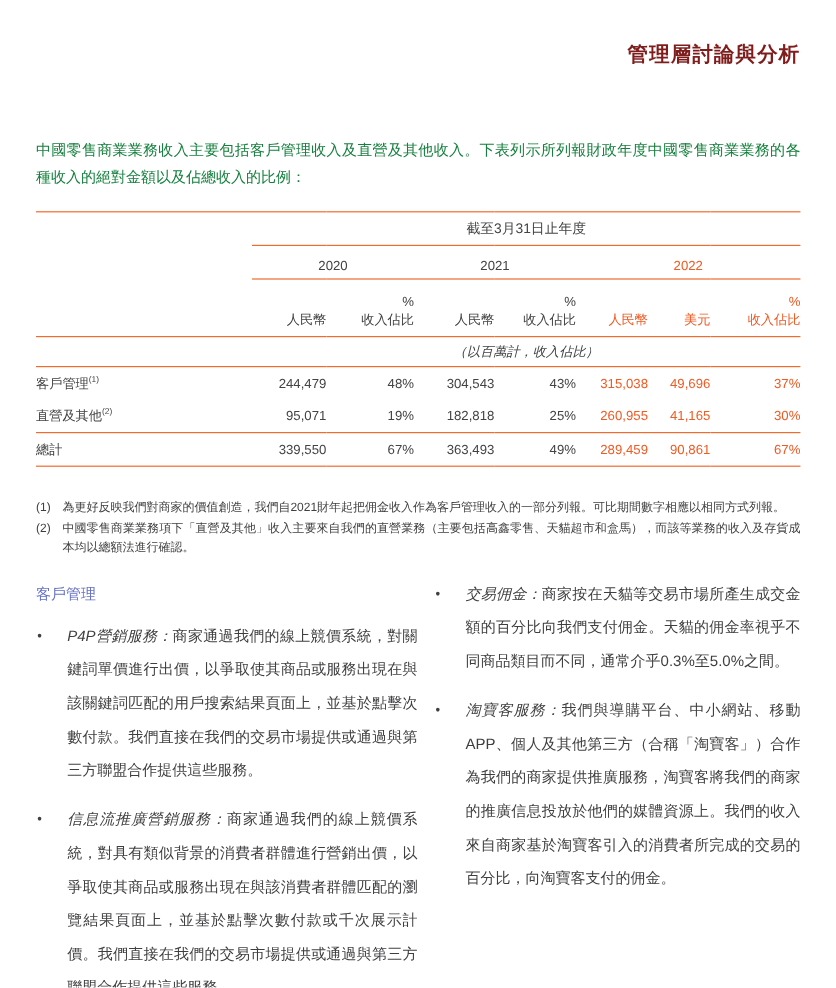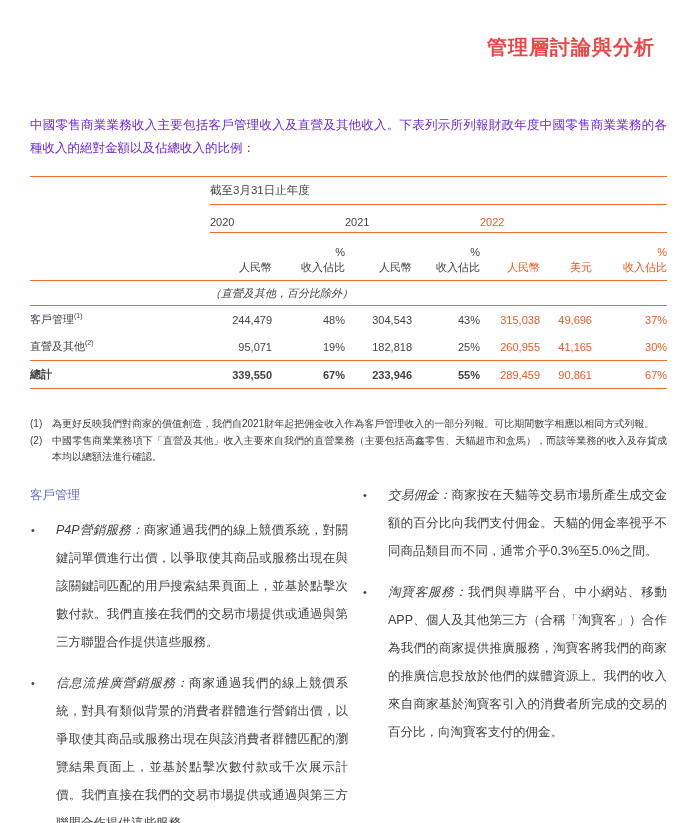--- a/index.html
+++ b/index.html
@@ -1,39 +1,39 @@
 <!DOCTYPE html>
 <html><head>
 <meta charset="utf-8">
 <style>
   html,body{margin:0;padding:0;}
   body{
     width:697px;height:823px;position:relative;background:#ffffff;
     font-family:"Liberation Sans",sans-serif;color:#3f3f41;overflow:hidden;
   }
   .page-title{
-    position:absolute;top:34px;right:42px;
-    font-size:20px;font-weight:bold;color:#ef4444;letter-spacing:1px;
+    position:absolute;top:34px;right:30px;
+    font-size:17px;font-weight:bold;color:#7f1d1d;letter-spacing:1px;
   }
   .intro{
     position:absolute;top:114px;left:30px;width:637px;margin:0;
-    font-size:12.5px;line-height:23px;color:#6d28d9;text-align:justify;
+    font-size:12.5px;line-height:23px;color:#15803d;text-align:justify;
   }
   
   table.revenue{
     position:absolute;top:176px;left:30px;width:637px;
     border-collapse:collapse;table-layout:fixed;
     font-size:11px;color:#434345;
     border-top:1px solid #ef6b2e;
   }
   table.revenue td{padding:0;vertical-align:middle;}
   .bb{border-bottom:1px solid #ef6b2e;}
-  .bt{border-top:1px solid #ef6b2e;font-weight:bold;}
+  .bt{border-top:1px solid #ef6b2e;}
   .num{text-align:right;}
-  .center{}
+  .center{text-align:center;}
   .accent{color:#f05a23;font-weight:normal;}
   tr.r-period td{height:27px;font-size:11.5px;}
   tr.r-years td{height:23px;vertical-align:bottom;padding-bottom:4px;}
   tr.r-cols td{height:42px;vertical-align:bottom;padding-bottom:5px;line-height:15px;}
   tr.r-unit td{height:24px;font-style:italic;font-size:11px;}
   tr.r-section td{height:29px;vertical-align:bottom;padding-bottom:7px;}
   tr.r-data td{height:27px;}
   tr.r-total td{height:27px;}
   td.rowlabel{padding-left:12px;}
   sup{font-size:7px;vertical-align:super;line-height:0;}
@@ -95,21 +95,21 @@
     </td>
     <td class="bb num accent">人民幣</td>
     <td class="bb num accent">美元</td>
     <td class="bb num accent">
       <div>%</div>
       <div>收入佔比</div>
     </td>
   </tr>
   <tr class="r-unit">
     <td class="bb"></td>
-    <td colspan="7" class="bb center">（直營及其他，百分比除外）</td>
+    <td colspan="7" class="bb center">（以百萬計，收入佔比）</td>
   </tr>
   <tr class="r-data">
     <td class="rowlabel"><span>客戶管理</span><sup>(1)</sup></td>
     <td class="num">244,479</td>
     <td class="num">48%</td>
     <td class="num">304,543</td>
     <td class="num">43%</td>
     <td class="num accent">315,038</td>
     <td class="num accent">49,696</td>
     <td class="num accent">37%</td>
@@ -121,22 +121,22 @@
     <td class="num">182,818</td>
     <td class="num">25%</td>
     <td class="num accent">260,955</td>
     <td class="num accent">41,165</td>
     <td class="num accent">30%</td>
   </tr>
   <tr class="r-total">
     <td class="bt bb">總計</td>
     <td class="bt bb num">339,550</td>
     <td class="bt bb num">67%</td>
-    <td class="bt bb num">233,946</td>
-    <td class="bt bb num">55%</td>
+    <td class="bt bb num">363,493</td>
+    <td class="bt bb num">49%</td>
     <td class="bt bb num accent">289,459</td>
     <td class="bt bb num accent">90,861</td>
     <td class="bt bb num accent">67%</td>
   </tr>
 </tbody>
   </table>
 
 <div class="footnotes">
   <div class="fn">
     <span class="fn-marker">(1)</span>

